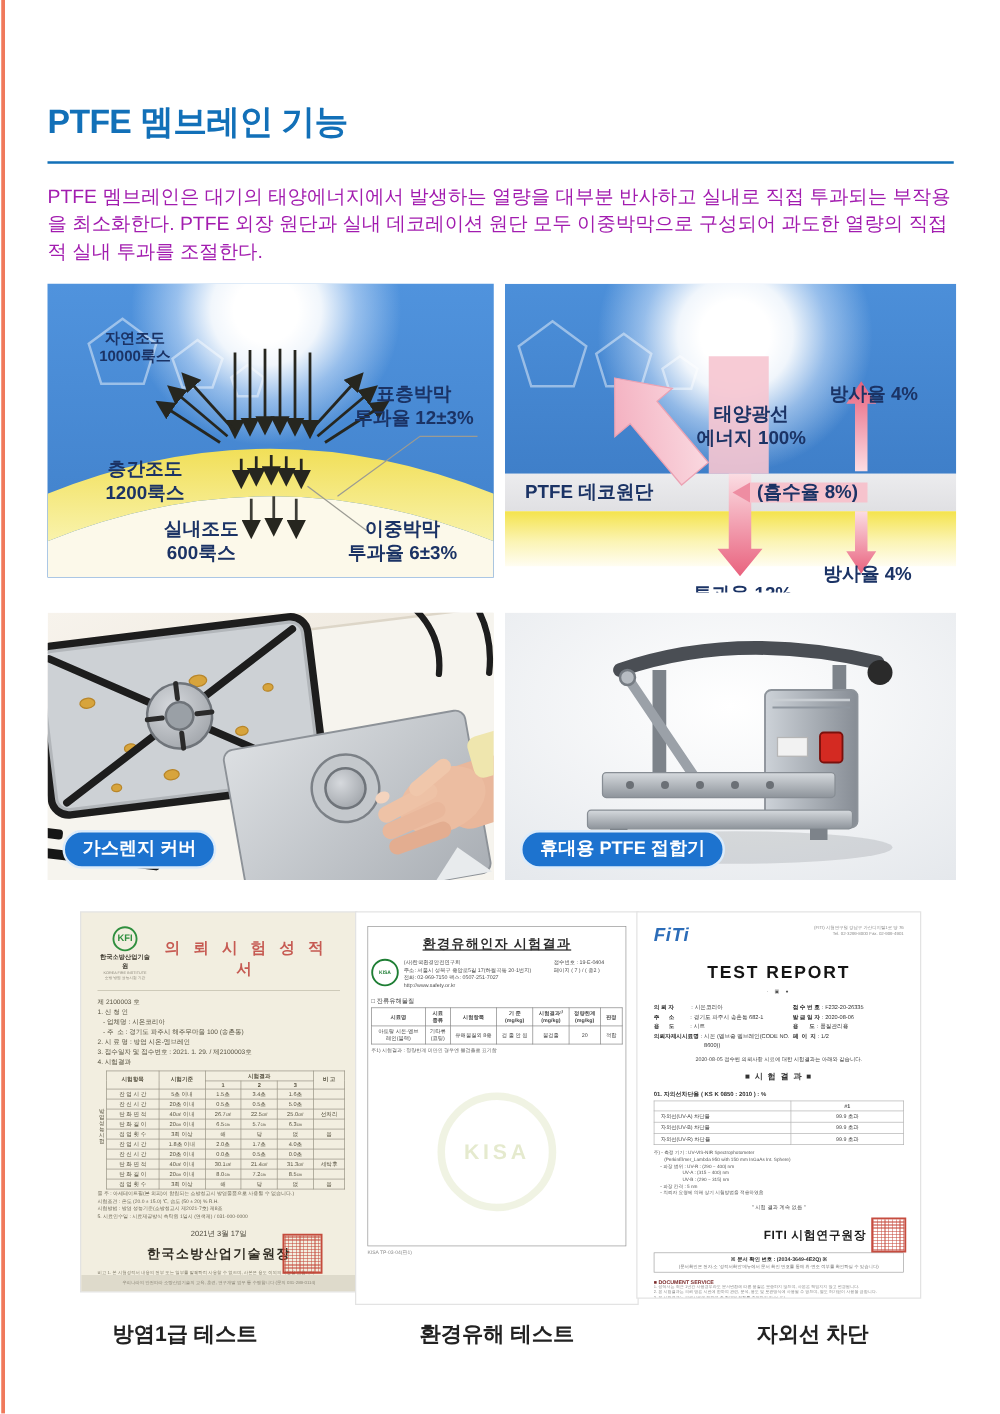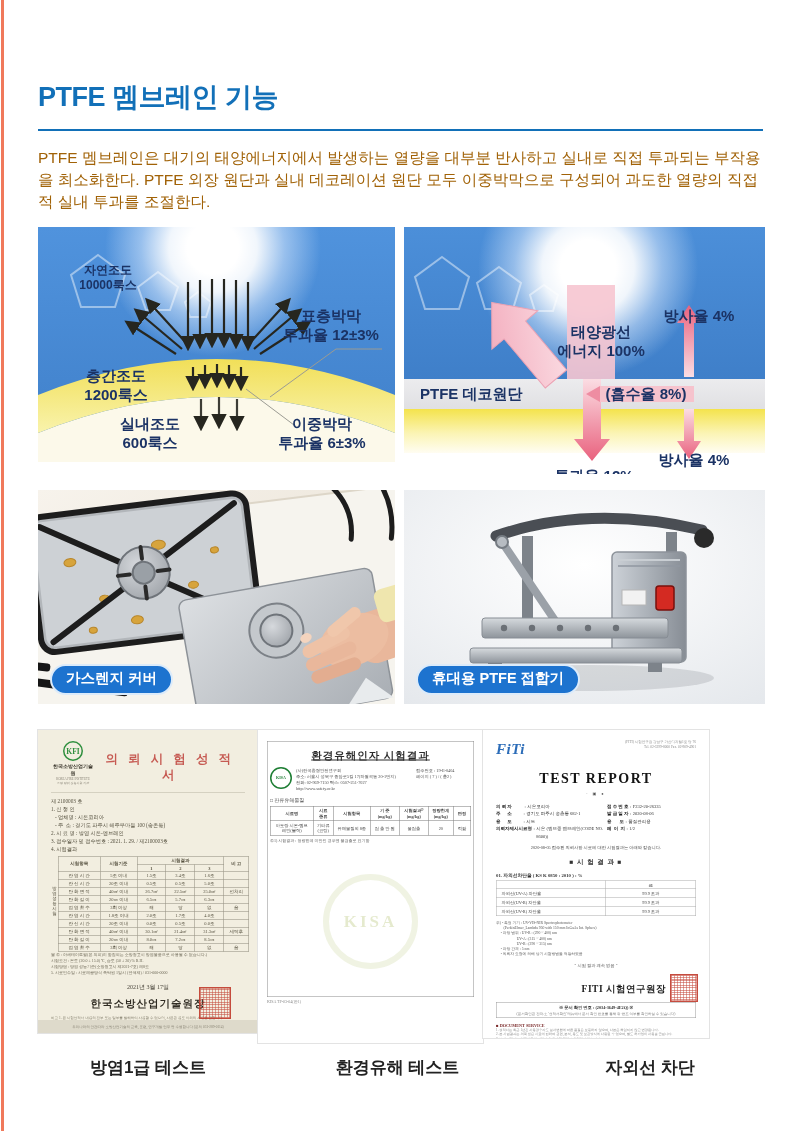--- a/index.html
+++ b/index.html
@@ -4,21 +4,21 @@
 <style>
   * { margin:0; padding:0; box-sizing:border-box; }
   html,body { background:#fff; }
   body { font-family:"Liberation Sans", sans-serif; }
   .page { position:relative; width:800px; height:1131px; background:#fff; overflow:hidden; }
   .left-rule { position:absolute; left:1px; top:0; width:3px; height:100%; background:var(--accent,#f0795b); }
   .content { position:relative; padding:79px 37px 0 38px; }
 
   .page-title { font-size:27px; font-weight:bold; color:var(--title_blue,#1270b8); letter-spacing:-0.5px; }
   .title-rule { margin-top:14px; height:0; border-top:2.5px solid var(--title_blue,#1270b8); }
-  .intro { margin-top:16px; font-size:15.5px; line-height:22px; color:#a16207; font-weight:500; }
+  .intro { margin-top:16px; font-size:15.5px; line-height:22px; color:#a21caf; font-weight:500; }
 
   .figures-row { display:flex; gap:9px; margin-top:14px; align-items:flex-start; }
   .diagram { position:relative; overflow:hidden; flex:none; }
   .diagram svg { position:absolute; left:0; top:0; }
   .dg-left { width:357px; height:235px;
     background:
       radial-gradient(circle at 49% 9%, #ffffff 0 26px, rgba(255,255,255,.92) 44px, rgba(225,238,255,.5) 72px, rgba(255,255,255,0) 108px),
       linear-gradient(#5093dd, #3f7fc9); }
   .dg-right { width:361px; height:247px; background:#fff; }
   .dgr-sky { position:absolute; left:0; top:0; width:100%; height:152px;
@@ -34,21 +34,21 @@
   .ylw .v { font-size:25px; line-height:1.05; letter-spacing:-0.5px; }
 
   .photos-row { display:flex; gap:9px; margin-top:16px; }
   .photo { position:relative; overflow:hidden; flex:none; height:214px; }
   .photo-left { width:357px; }
   .photo-right { width:361px; }
   .badge { position:absolute; left:12px; bottom:9px; background:var(--badge_blue,#1d73cf);
     border:2px solid #dcebfa; border-radius:16px; padding:3px 14px 5px; color:#fff;
     font-size:14.5px; font-weight:bold; white-space:nowrap; }
 
-  .certs-row { display:flex; margin-top:26px; justify-content:flex-start; align-items:flex-start;font-family:Liberation Serif, serif; }
+  .certs-row { display:flex; margin-top:26px; justify-content:center; align-items:flex-start; }
   .cert { position:relative; overflow:hidden; box-shadow:0 0 0 1px #e3e3e3; }
   .cert-inner { position:absolute; left:0; top:0; transform:scale(.5); transform-origin:0 0; }
   .pre { white-space:pre; }
 
   
   .cert-kfi { width:220px; height:303px; background:#f2eee0; }
   .kfi-in { width:440px; height:606px; padding:22px 26px 0; color:#4a463c; }
   .kfi-head { display:flex; align-items:flex-start; }
   .kfi-logo { width:88px; text-align:center; }
   .kfi-ring { width:40px; height:40px; margin:0 auto; border:3px solid #2f8f3e; border-radius:50%;
@@ -197,21 +197,21 @@
             <div class="big">10000룩스</div>
         </div>
         <div class="dlabel" style="left:230px; top:80px; width:126px;">
           <div>표층박막</div>
             <div>투과율 12±3%</div>
         </div>
         <div class="dlabel" style="left:26px; top:140px; width:104px;">
           <div>층간조도</div>
             <div>1200룩스</div>
         </div>
-        <div class="dlabel" style="left:60px; top:188px; width:104px;">
+        <div class="dlabel" style="left:71px; top:188px; width:104px;">
           <div>실내조도</div>
             <div>600룩스</div>
         </div>
         <div class="dlabel" style="left:222px; top:188px; width:124px;">
           <div>이중박막</div>
             <div>투과율 6±3%</div>
         </div>
       </div>
 
       <div class="diagram dg-right">

